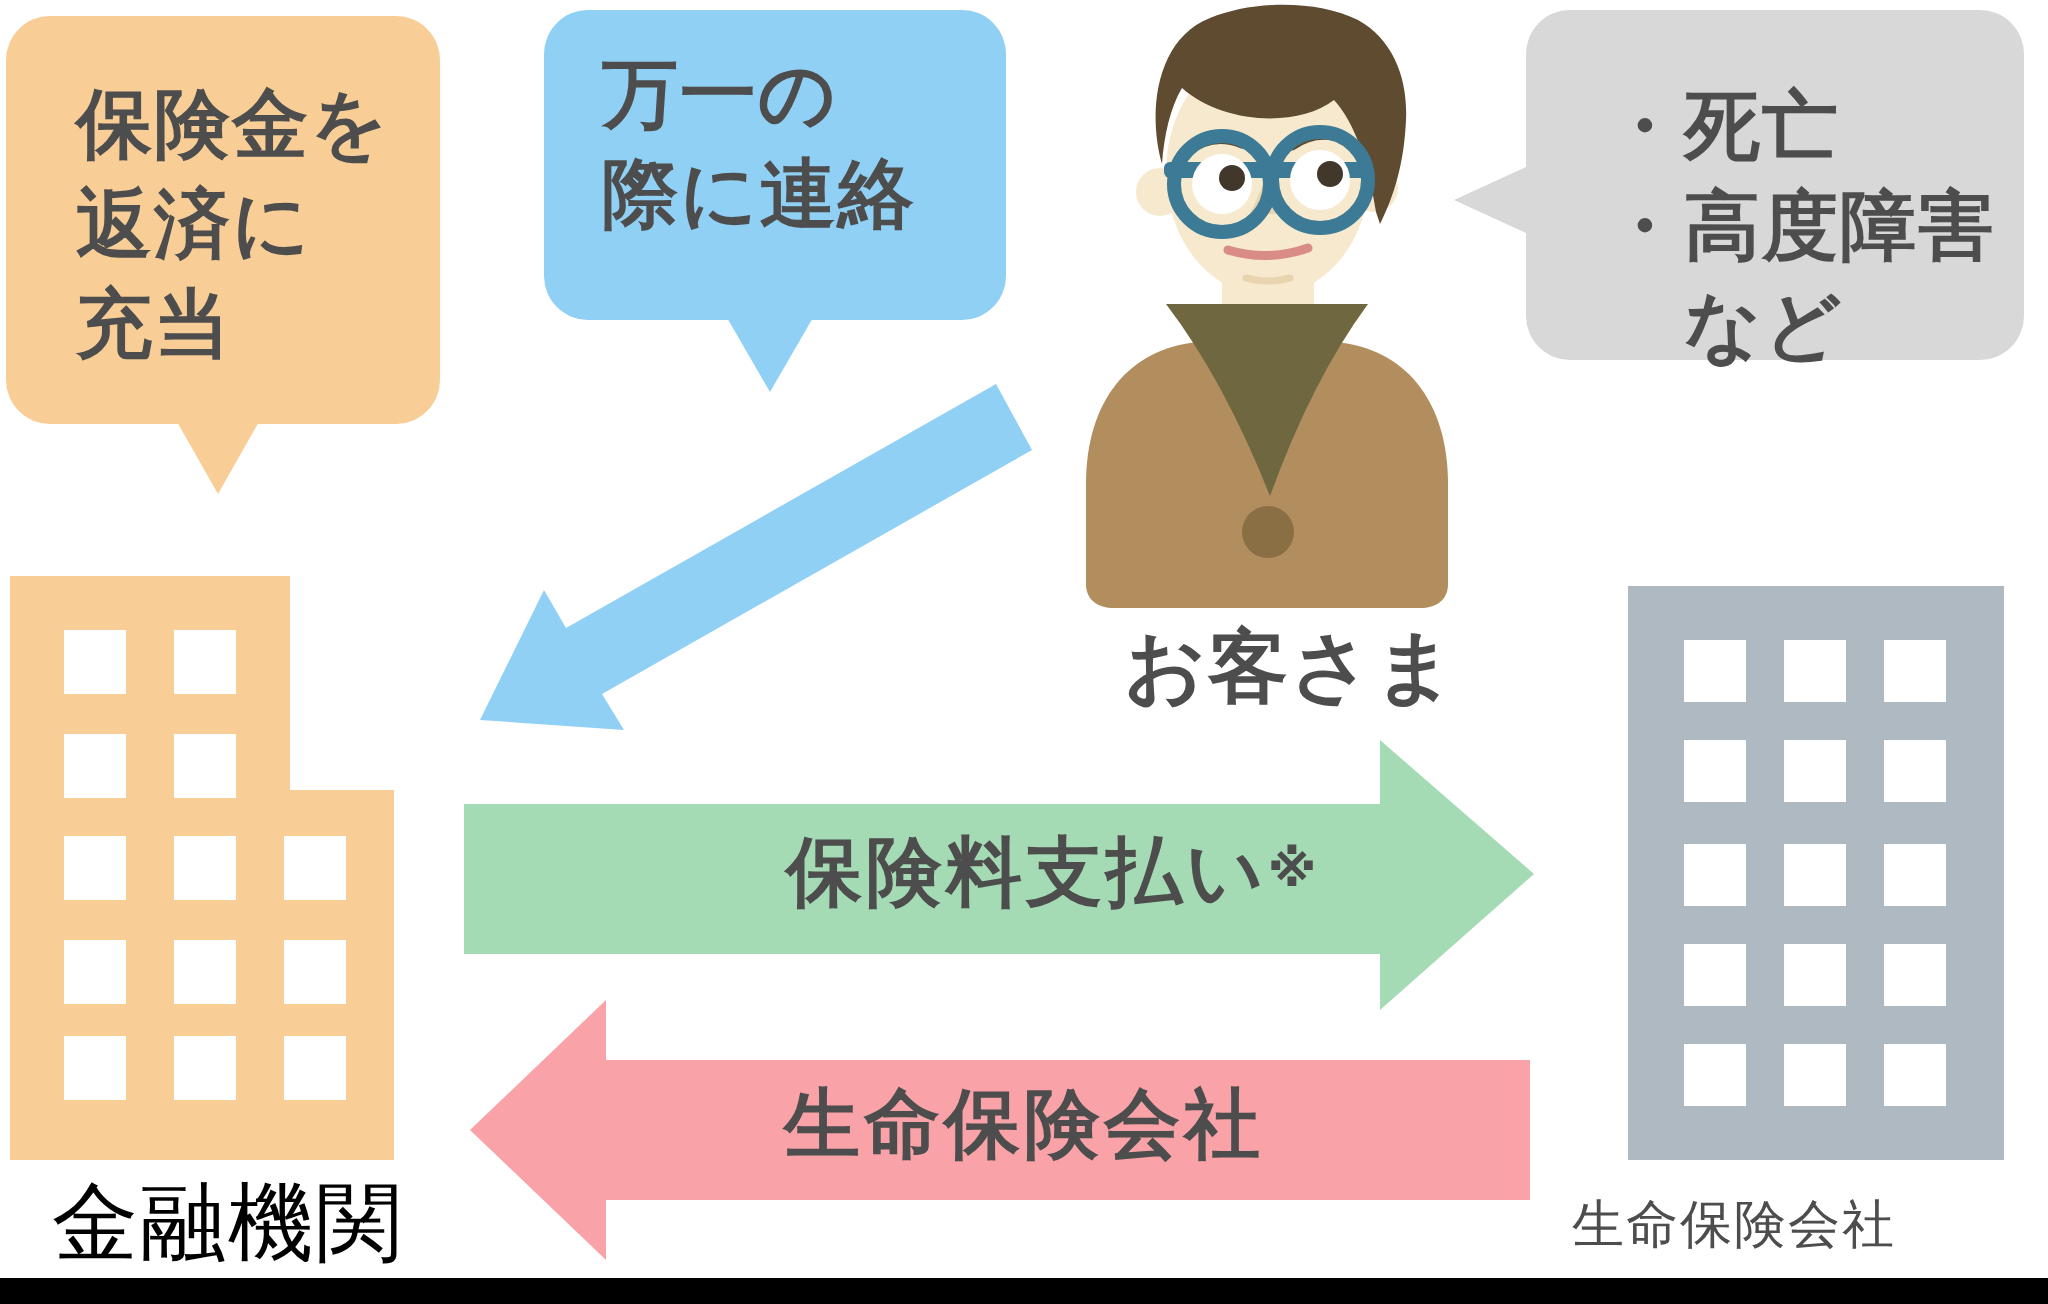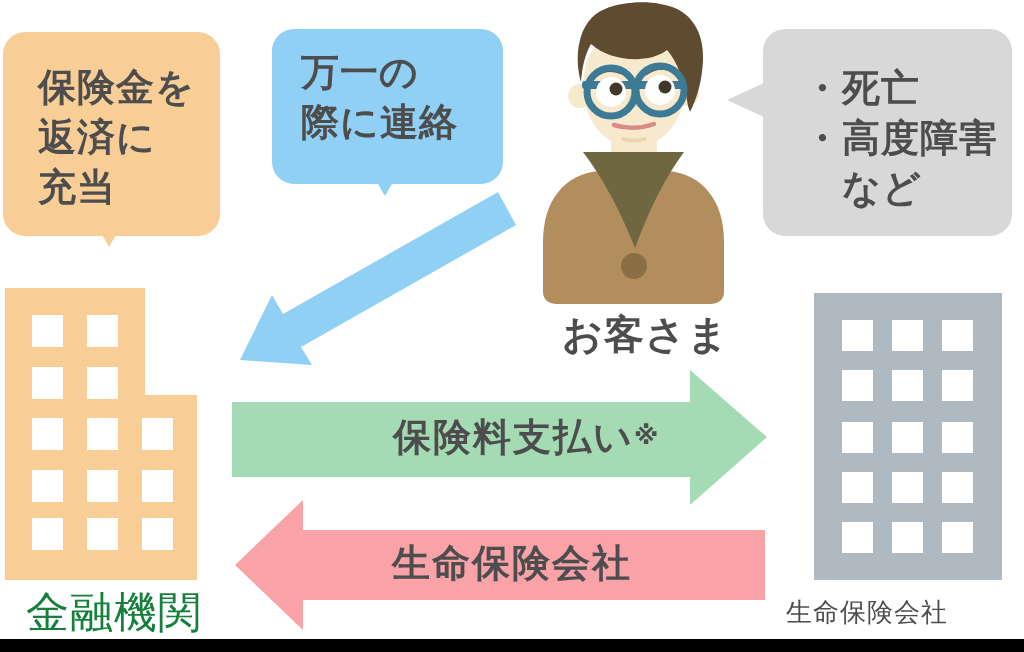--- a/index.html
+++ b/index.html
@@ -1,39 +1,39 @@
 <!DOCTYPE html>
 <html><head>
 <meta charset="utf-8">
 <style>
   html,body{margin:0;padding:0;background:#fff;}
   #canvas{
     position:relative;width:1024px;height:652px;overflow:hidden;background:#ffffff;
     font-family:"Liberation Sans","DejaVu Sans",sans-serif;color:#4d4d4d;
   }
   
-  .bubble{position:absolute;border-radius:22px;box-sizing:border-box;margin-top:24px;}
+  .bubble{position:absolute;border-radius:22px;box-sizing:border-box;}
   .bubble .bubble-text{
     white-space:pre-line;font-weight:600;color:#4d4d4d;
     font-size:38px;line-height:50px;letter-spacing:1px;
   }
   #bubble-repayment{left:3px;top:8px;width:217px;height:204px;background:#F8CE96;padding:30px 0 0 35px;}
   #bubble-emergency{left:272px;top:5px;width:231px;height:155px;background:#90D0F5;padding:18px 0 0 29px;}
-  #bubble-events{left:763px;top:5px;width:249px;height:207px;background:#D8D8D8;padding:34px 0 0 40px;}
+  #bubble-events{left:763px;top:5px;width:249px;height:175px;background:#D8D8D8;padding:34px 0 0 40px;}
   .tail{position:absolute;width:0;height:0;}
   #tail-repayment{left:88px;top:210px;border-left:21px solid transparent;border-right:21px solid transparent;border-top:37px solid #F8CE96;}
   #tail-emergency{left:363px;top:158px;border-left:22px solid transparent;border-right:22px solid transparent;border-top:38px solid #90D0F5;}
   #tail-events{left:727px;top:83px;border-top:17px solid transparent;border-bottom:17px solid transparent;border-right:37px solid #D8D8D8;}
   
   .abs{position:absolute;}
   #arrow-layer{left:0;top:0;width:1024px;height:652px;pointer-events:none;}
   
   .name-label{position:absolute;font-weight:600;color:#4d4d4d;line-height:1;}
   #label-customer{left:562px;top:314px;font-size:40px;letter-spacing:1px;}
-  #label-bank{left:26px;top:591px;font-size:43px;font-weight:400;color:#15803d;
+  #label-bank{left:26px;top:591px;font-size:43px;font-weight:400;color:#000000;
     font-family:"Liberation Serif","DejaVu Serif",serif;letter-spacing:1px;}
   #label-insurer{left:786px;top:599px;font-size:26px;font-weight:500;letter-spacing:1px;}
   .arrow-label{position:absolute;font-size:38px;font-weight:600;color:#4d4d4d;line-height:1;letter-spacing:2px;}
   #label-premium{left:393px;top:418px;text-align:right;}
   #label-claim{left:392px;top:544px;}
   .note-mark{font-size:25px;letter-spacing:0;vertical-align:6px;}
   
   #footer-bar{position:absolute;left:0;bottom:0;width:1024px;height:13px;background:#000;}
 </style>
 </head>

